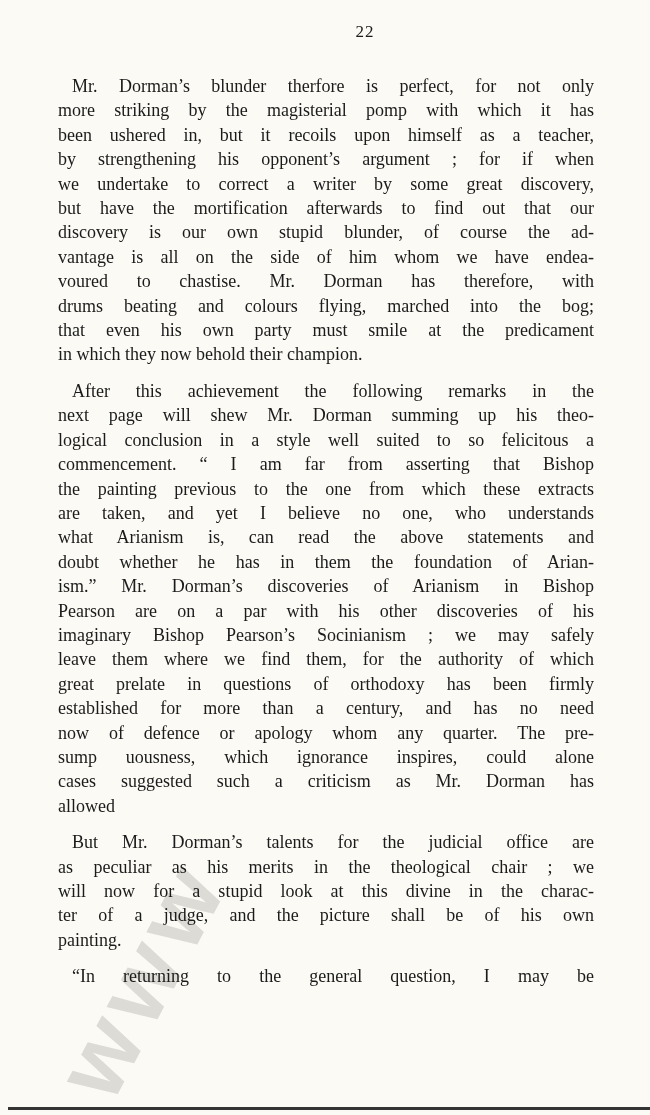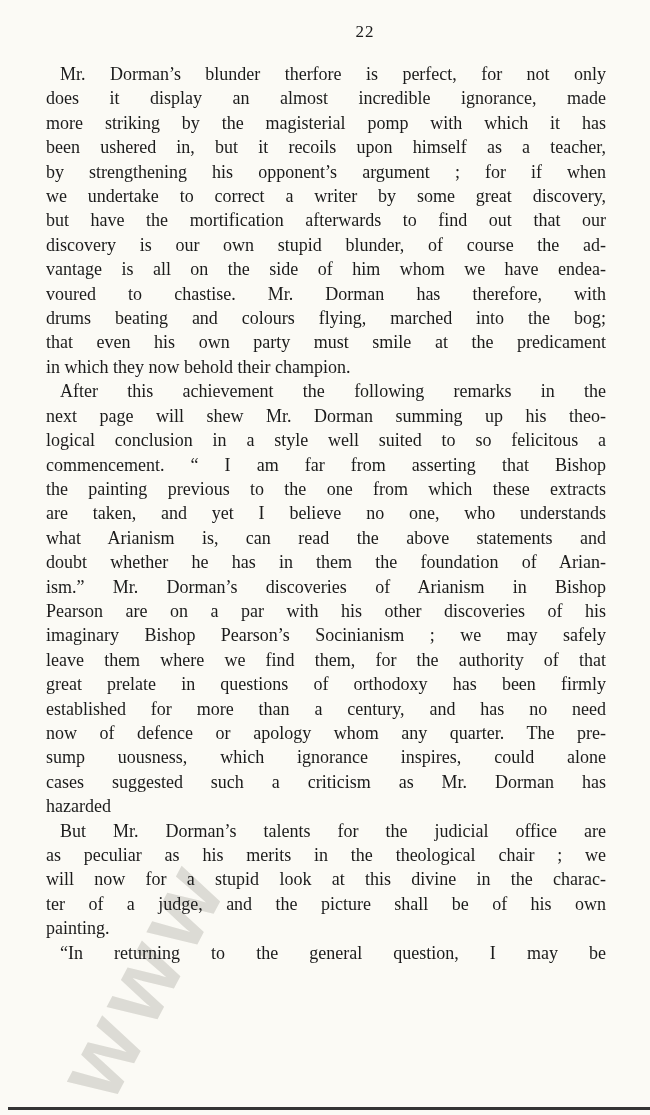--- a/index.html
+++ b/index.html
@@ -30,21 +30,21 @@
   }
   .text-block {
     position: absolute;
     top: 62px;
     left: 46px;
     width: 560px;
     z-index: 2;
     font-size: 18px;
   }
   .paragraph {
-    margin: 0;
+    margin: 12px;
     padding: 0;
   }
   .line {
     line-height: 24.4px;
     text-align: justify;
     text-align-last: justify;
     white-space: normal;
   }
   .line.first {
     text-indent: 14px;
@@ -82,21 +82,20 @@
 </style>
 </head>
 <body>
 
 <div class="page">
   <div class="watermark">www</div>
   <div class="page-number">22</div>
   <div class="text-block">
       <div class="paragraph">
         <div class="line first"><span>Mr. Dorman’s blunder therfore is perfect, for not only</span></div>
-        <div class="line"><span>does it display an almost incredible ignorance, made</span></div>
         <div class="line"><span>more striking by the magisterial pomp with which it has</span></div>
         <div class="line"><span>been ushered in, but it recoils upon himself as a teacher,</span></div>
         <div class="line"><span>by strengthening his opponent’s argument ; for if when</span></div>
         <div class="line"><span>we undertake to correct a writer by some great discovery,</span></div>
         <div class="line"><span>but have the mortification afterwards to find out that our</span></div>
         <div class="line"><span>discovery is our own stupid blunder, of course the ad-</span></div>
         <div class="line"><span>vantage is all on the side of him whom we have endea-</span></div>
         <div class="line"><span>voured to chastise.  Mr. Dorman has therefore, with</span></div>
         <div class="line"><span>drums beating and colours flying, marched into the bog;</span></div>
         <div class="line"><span>that even his own party must smile at the predicament</span></div>
@@ -107,27 +106,27 @@
         <div class="line"><span>next page will shew Mr. Dorman summing up his theo-</span></div>
         <div class="line"><span>logical conclusion in a style well suited to so felicitous a</span></div>
         <div class="line"><span>commencement.  “ I am far from asserting that Bishop</span></div>
         <div class="line"><span>the painting previous to the one from which these extracts</span></div>
         <div class="line"><span>are taken, and yet I believe no one, who understands</span></div>
         <div class="line"><span>what Arianism is, can read the above statements and</span></div>
         <div class="line"><span>doubt whether he has in them the foundation of Arian-</span></div>
         <div class="line"><span>ism.”  Mr. Dorman’s discoveries of Arianism in Bishop</span></div>
         <div class="line"><span>Pearson are on a par with his other discoveries of his</span></div>
         <div class="line"><span>imaginary Bishop Pearson’s Socinianism ; we may safely</span></div>
-        <div class="line"><span>leave them where we find them, for the authority of that</span></div>
+        <div class="line"><span>leave them where we find them, for the authority of which</span></div>
         <div class="line"><span>great prelate in questions of orthodoxy has been firmly</span></div>
         <div class="line"><span>established for more than a century, and has no need</span></div>
         <div class="line"><span>now of defence or apology whom any quarter.  The pre-</span></div>
         <div class="line"><span>sump uousness, which ignorance inspires, could alone</span></div>
         <div class="line"><span>cases suggested such a criticism as Mr. Dorman has</span></div>
-        <div class="line flush"><span>hazarded</span></div>
+        <div class="line flush"><span>allowed</span></div>
       </div>
       <div class="paragraph">
         <div class="line first"><span>But Mr. Dorman’s talents for the judicial office are</span></div>
         <div class="line"><span>as peculiar as his merits in the theological chair ; we</span></div>
         <div class="line"><span>will now for a stupid look at this divine in the charac-</span></div>
         <div class="line"><span>ter of a judge, and the picture shall be of his own</span></div>
         <div class="line flush"><span>painting.</span></div>
       </div>
       <div class="paragraph">
         <div class="line first"><span>“In returning to the general question, I may be</span></div>

